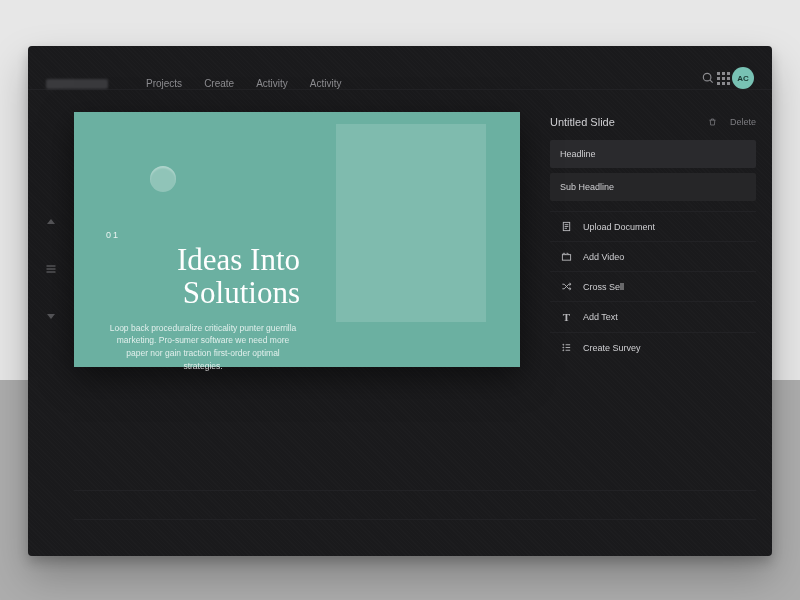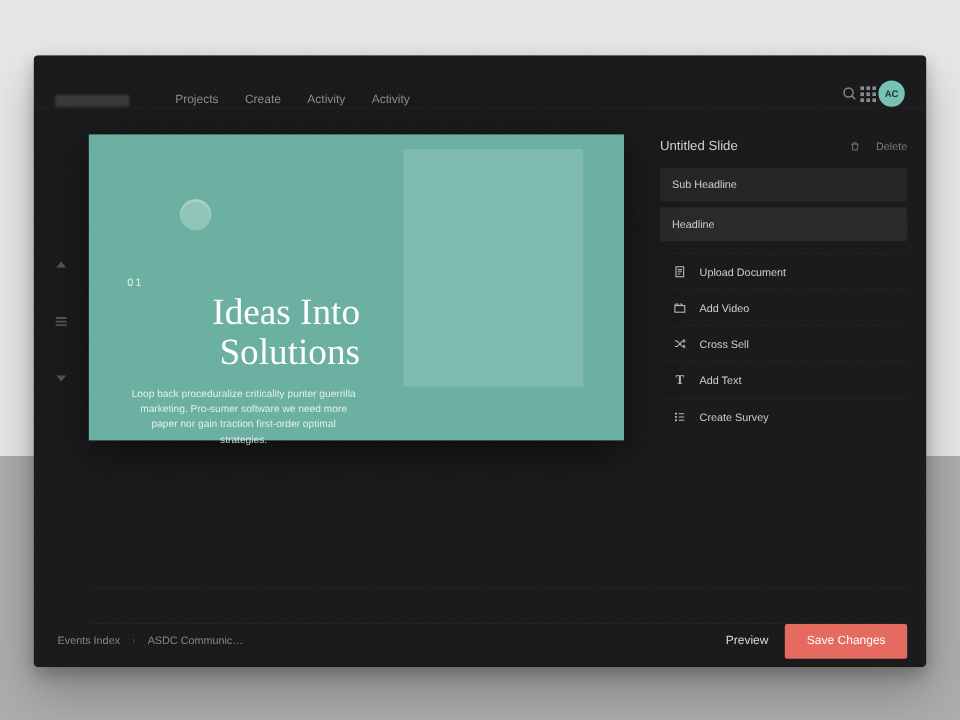--- a/index.html
+++ b/index.html
@@ -159,22 +159,22 @@
       <div class="panelhead">
         <div class="title">Untitled Slide</div>
         <div class="delete">
           <svg width="9" height="10" viewBox="0 0 24 24" fill="none" stroke="#7c7c80" stroke-width="2">
               <path d="M4 7h16M9 7V4h6v3M6 7l1 13h10l1-13"></path>
             </svg>
           <span>Delete</span>
         </div>
       </div>
 
+      <div class="fieldbox">Headline</div>
       <div class="fieldbox sub">Sub Headline</div>
-      <div class="fieldbox">Headline</div>
 
       <div class="actionlist">
         <div class="actionitem">
           <svg class="pi" viewBox="0 0 24 24" fill="none" stroke="#b7b7ba" stroke-width="2">
               <rect x="5" y="3" width="14" height="18"></rect>
               <line x1="8" y1="8" x2="16" y2="8"></line>
               <line x1="8" y1="12" x2="16" y2="12"></line>
               <line x1="8" y1="16" x2="13" y2="16"></line>
             </svg>
           <span>Upload Document</span>
@@ -206,25 +206,14 @@
               <line x1="10" y1="18" x2="20" y2="18"></line>
             </svg>
           <span>Create Survey</span>
         </div>
       </div>
     </div>
   </div>
 
   <div class="timeline"></div>
 
-  <div class="bottombar">
-    <div class="crumbs">
-      <span>Events Index</span>
-      <span class="chev">›</span>
-      <span>ASDC Communic…</span>
-    </div>
-    <div class="bottomright">
-      <span class="previewlnk">Preview</span>
-      <button class="savebtn">Save Changes</button>
-    </div>
-  </div>
 
 </div>
 
 </body></html>

